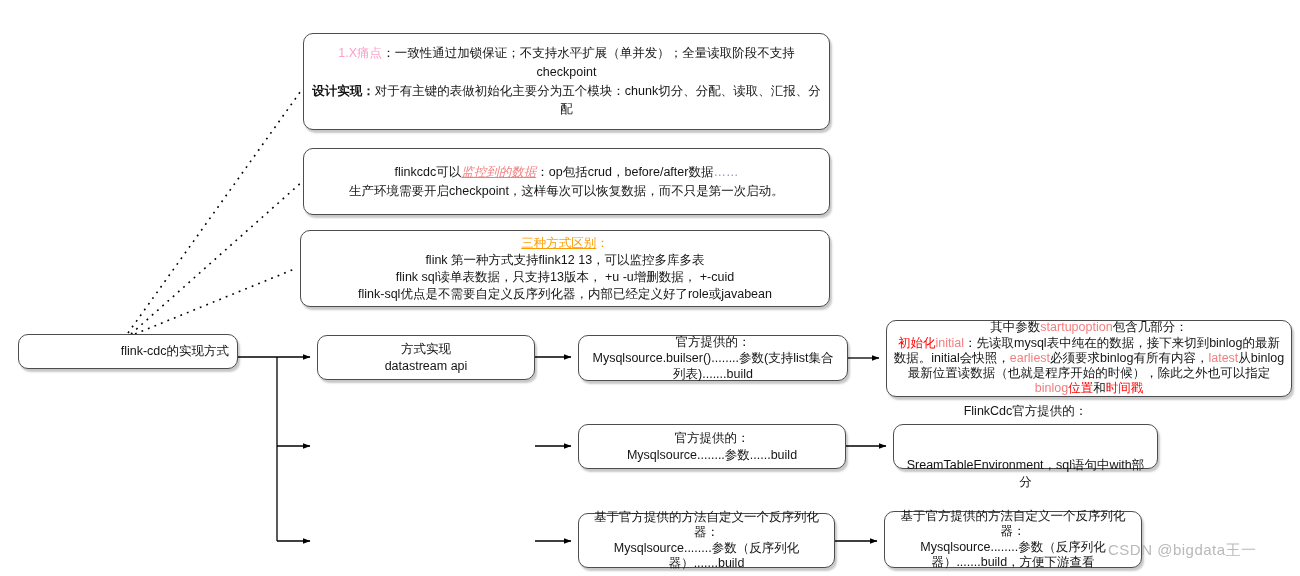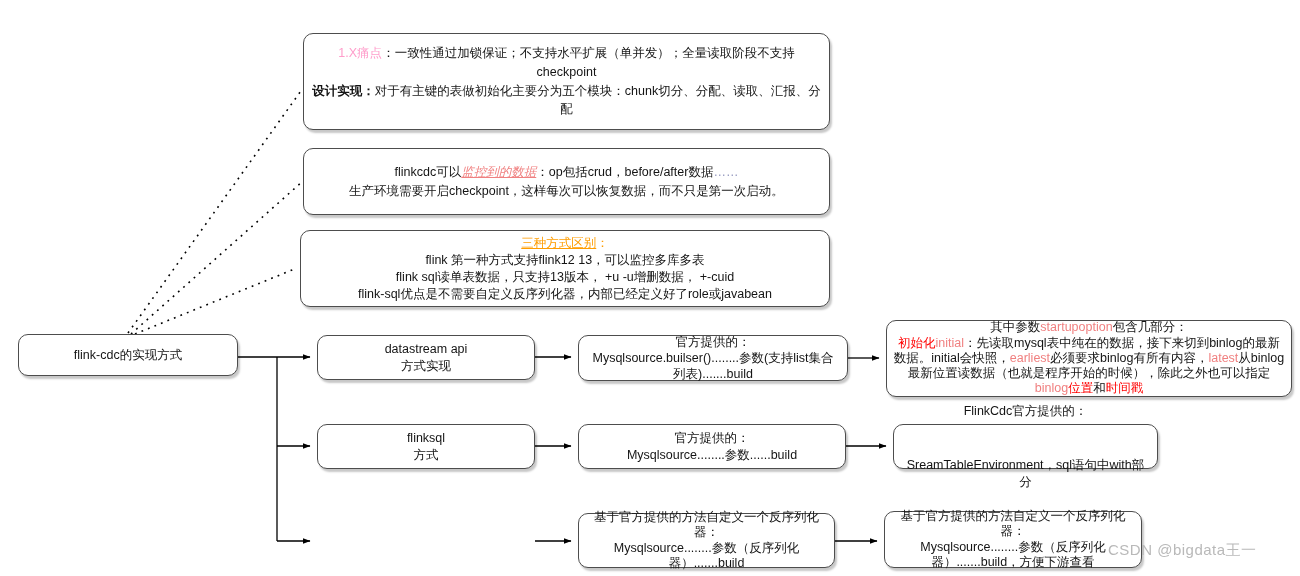--- a/index.html
+++ b/index.html
@@ -5,24 +5,24 @@
   html,body{margin:0;padding:0;background:#ffffff;}
   body{font-family:"Liberation Sans","DejaVu Sans",sans-serif;}
   .canvas{position:relative;width:1300px;height:576px;background:#ffffff;overflow:hidden;}
   .connectors{position:absolute;left:0;top:0;z-index:1;}
   .box{
     position:absolute;z-index:2;background:#ffffff;
     border:1.6px solid #4d4d4d;border-radius:10px;
     box-shadow:2px 3px 2px rgba(0,0,0,0.22);
     display:flex;flex-direction:column;justify-content:center;
     text-align:center;font-size:12.5px;color:#141414;
-    padding:4px 8px;box-sizing:border-box;
+    padding:11px 8px;box-sizing:border-box;
   }
   .note{line-height:1.5;}
-  .note3{line-height:1.36;justify-content:space-between;}
+  .note3{line-height:1.36;}
   .flow{line-height:1.3;}
   .dense{line-height:1.22;padding:19px 5px;}
   .watermark{
     position:absolute;z-index:3;font-size:15px;letter-spacing:0.5px;
     white-space:nowrap;
   }
   .dotted{stroke:#000;stroke-width:1.6;fill:none;stroke-dasharray:1.8 5.2;}
   .solid{stroke:#000;stroke-width:1.3;fill:none;}
 </style>
 </head>
@@ -61,41 +61,37 @@
       <div><span>flinkcdc可以</span><span style="color: rgb(240, 128, 128); text-decoration: underline; font-style: italic;">监控到的数据</span><span>：op包括crud，before/after数据</span><span style="color: rgb(146, 150, 189);">……</span></div>
       <div><span>生产环境需要开启checkpoint，这样每次可以恢复数据，而不只是第一次启动。</span></div>
     </div>
   <div class="box note3" style="left:300px;top:230px;width:530px;height:77px;">
       <div><span style="color: rgb(255, 157, 0); text-decoration: underline;">三种方式区别</span><span style="color: rgb(255, 157, 0);">：</span></div>
       <div><span>flink 第一种方式支持flink12 13，可以监控多库多表</span></div>
       <div><span>flink sql读单表数据，只支持13版本， +u -u增删数据， +-cuid</span></div>
       <div><span>flink-sql优点是不需要自定义反序列化器，内部已经定义好了role或javabean</span></div>
     </div>
 
-  <div class="box flow" style="left:18px;top:334px;width:220px;height:42px;">
+  <div class="box flow" style="left:18px;top:334px;width:220px;height:35px;text-align:right;">
     <div>flink-cdc的实现方式</div>
   </div>
 
   <div class="box flow" style="left:317px;top:335px;width:218px;height:45px;">
+      <div><span>方式实现</span></div>
       <div><span>datastream api</span></div>
-      <div><span>方式实现</span></div>
     </div>
   <div class="box flow" style="left:578px;top:335px;width:270px;height:46px;">
       <div><span>官方提供的：</span></div>
       <div><span>Mysqlsource.builser()........参数(支持list集合列表).......build</span></div>
     </div>
   <div class="box dense" style="left:886px;top:320px;width:406px;height:77px;">
       <div><span>其中参数</span><span style="color: rgb(240, 128, 128);">startupoption</span><span>包含几部分：</span></div>
       <div><span style="color: rgb(255, 0, 0);">初始化</span><span style="color: rgb(240, 128, 128);">initial</span><span>：先读取mysql表中纯在的数据，接下来切到binlog的最新数据。initial会快照，</span><span style="color: rgb(240, 128, 128);">earliest</span><span>必须要求binlog有所有内容，</span><span style="color: rgb(240, 128, 128);">latest</span><span>从binlog最新位置读数据（也就是程序开始的时候），除此之外也可以指定</span><span style="color: rgb(240, 128, 128);">binlog</span><span style="color: rgb(255, 0, 0);">位置</span><span>和</span><span style="color: rgb(255, 0, 0);">时间戳</span></div>
     </div>
 
-  <div class="box flow" style="left:317px;top:424px;width:218px;height:45px;">
-      <div><span>flinksql</span></div>
-      <div><span>方式</span></div>
-    </div>
   <div class="box flow" style="left:578px;top:424px;width:268px;height:45px;">
       <div><span>官方提供的：</span></div>
       <div><span>Mysqlsource........参数......build</span></div>
     </div>
   <div class="box flow" style="left:893px;top:424px;width:265px;height:45px;gap:38px;">
       <div><span>FlinkCdc官方提供的：</span></div>
       <div><span>SreamTableEnvironment，sql语句中with部分</span></div>
     </div>
 
   <div class="box dense" style="left:578px;top:513px;width:257px;height:55px;">

